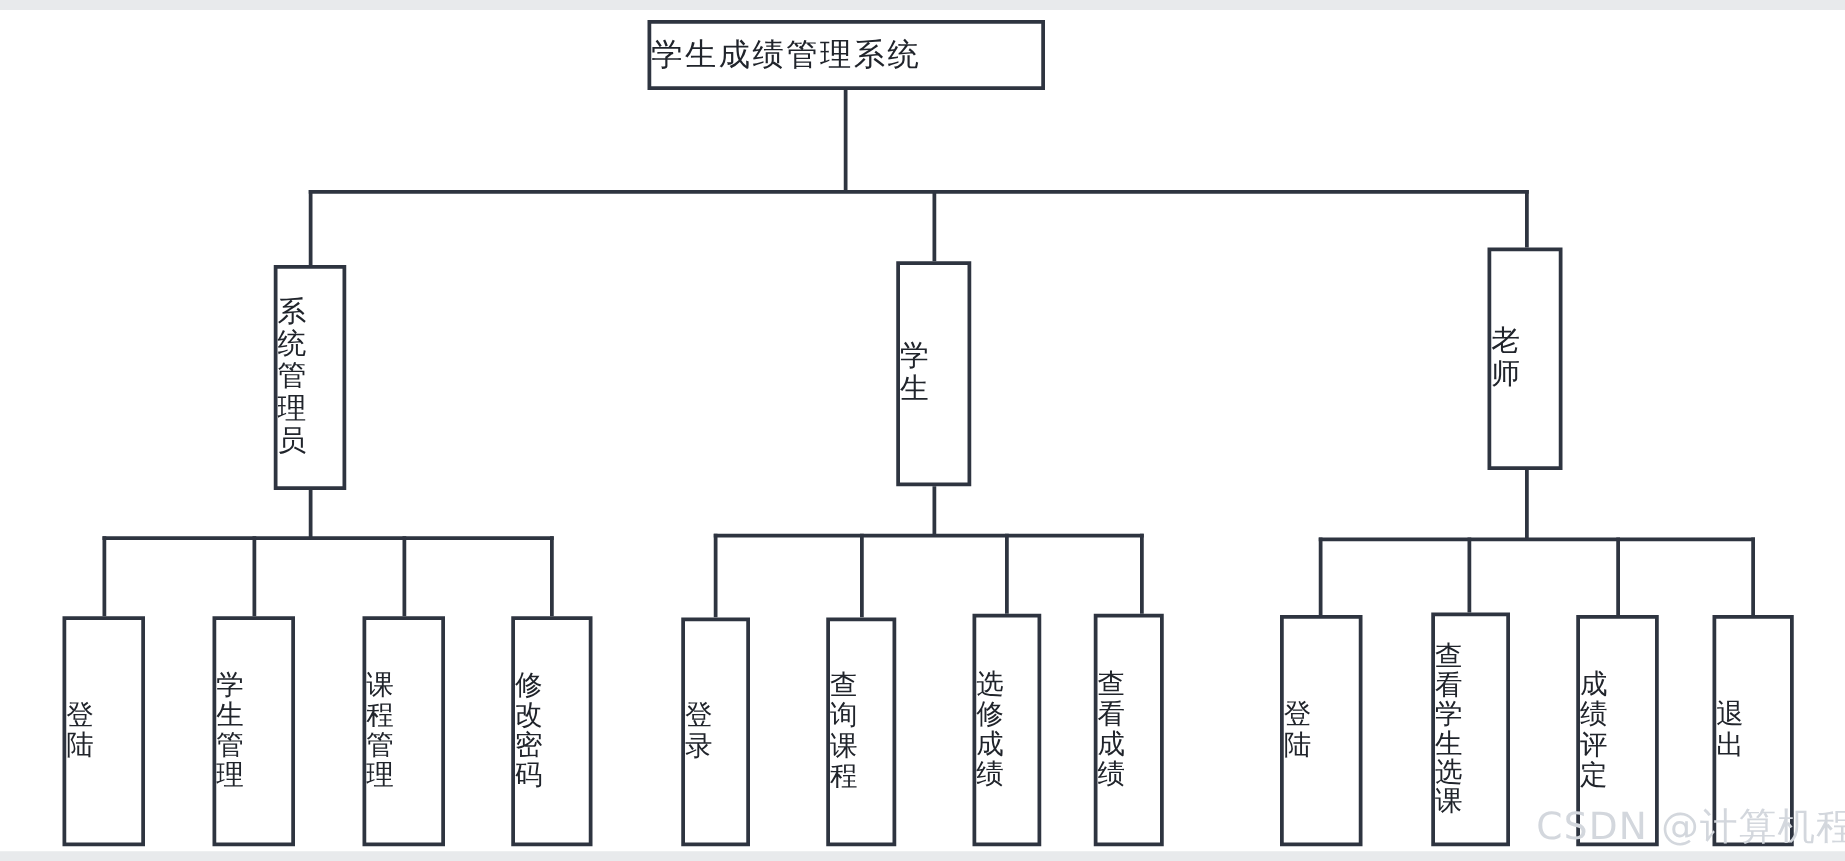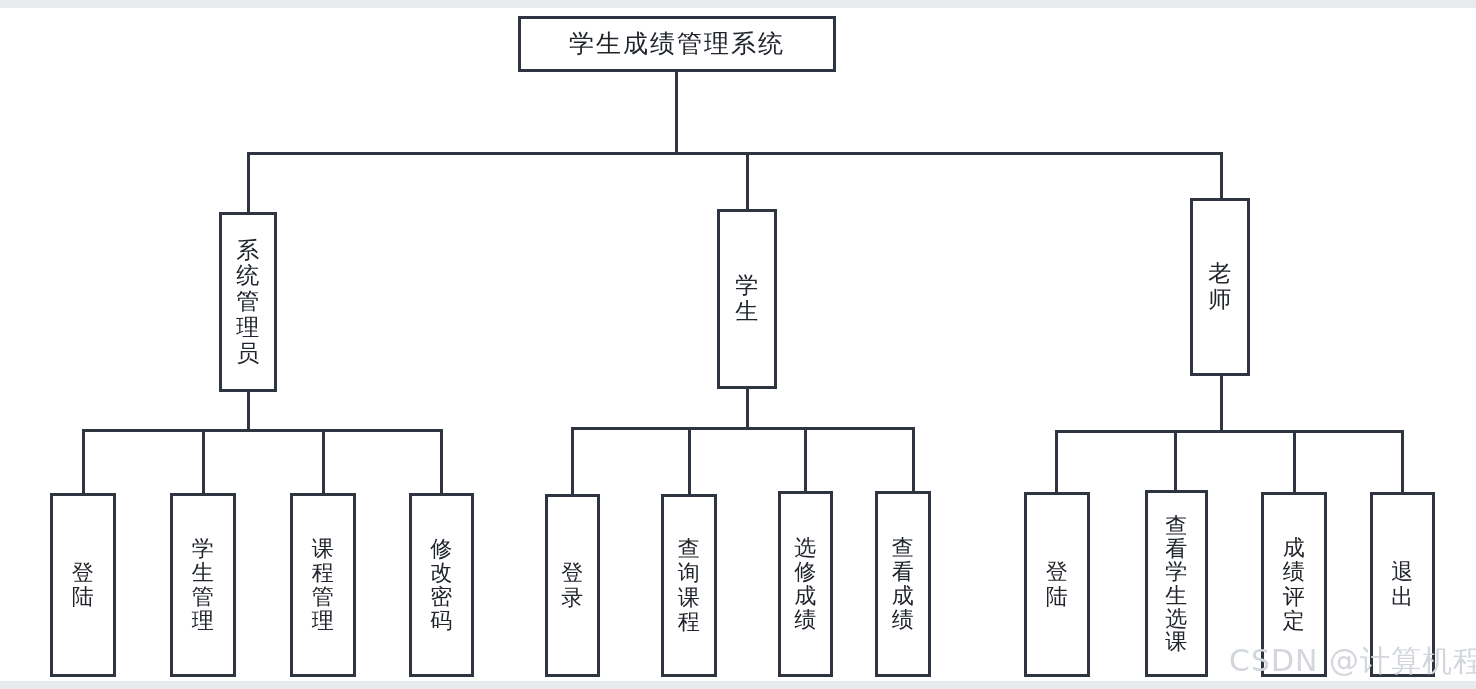--- a/index.html
+++ b/index.html
@@ -27,21 +27,21 @@
   .edge-band.bottom { top: 681px; }
 
   
   .node {
     position: absolute;
     box-sizing: border-box;
     border: 3px solid #2e3440;
     background: #ffffff;
     display: flex;
     align-items: center;
-    justify-content: center;
+    justify-content: flex-start;
     color: #20242b;
     z-index: 3;
   }
   .node .label {
     display: block;
     text-align: center;
     line-height: 1.06;
     white-space: pre-line;
     letter-spacing: 0.5px;
   }

